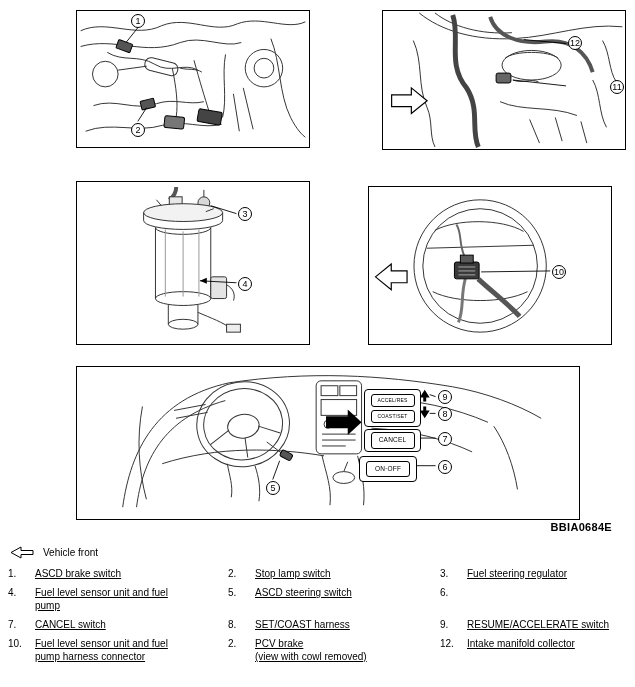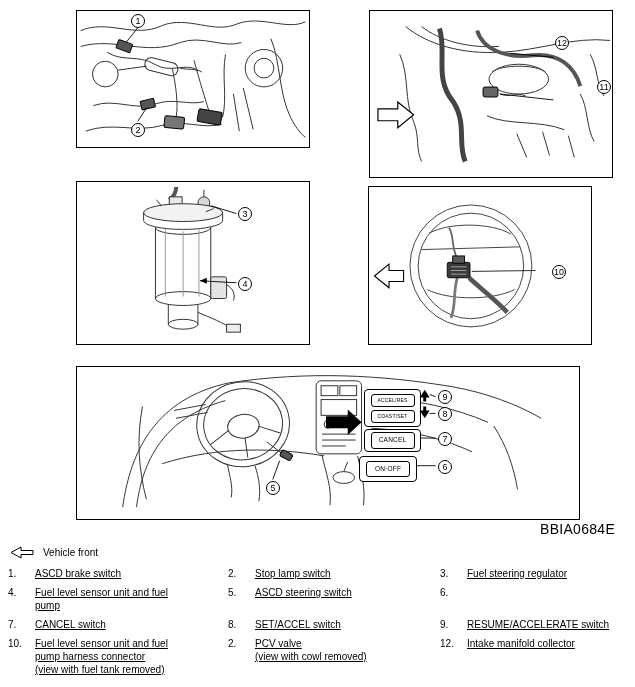--- a/index.html
+++ b/index.html
@@ -21,21 +21,21 @@
     gap:3px; z-index:2;
   }
   .sw-btn {
     border:1px solid #000; border-radius:3px; background:#fff; width:44px;
     font-size:5px; line-height:1; padding:3px 1px; text-align:center;
     letter-spacing:0.2px; white-space:nowrap;
   }
   .sw-btn.lg { font-size:6.5px; padding:4px 1px; }
   .fig-id {
     position:absolute; left:540px; top:521px; width:72px; text-align:right;
-    font-size:14px; font-weight:normal; letter-spacing:0.3px;
+    font-size:11px; font-weight:bold; letter-spacing:0.3px;
   }
   .legend { position:absolute; left:8px; top:545px; width:622px; font-size:10px; }
   .vf { display:flex; align-items:center; gap:9px; margin-bottom:8px; margin-left:2px; height:14px; }
   .legend-grid { display:grid; grid-template-columns:220px 212px 188px; row-gap:6px; }
   .legend-item { display:flex; align-items:flex-start; }
   .legend-item .num { flex:0 0 27px; line-height:1.3; }
   .legend-item .txt { flex:1 1 auto;text-decoration:underline; }
   .legend-item .ln { display:block; line-height:1.3; }
 </style>
 </head>
@@ -71,21 +71,21 @@
     </g>
     <g stroke="#000" stroke-width="0.9">
       <line x1="61" y1="17" x2="49" y2="32"></line>
       <line x1="61" y1="112" x2="70" y2="98"></line>
     </g>
   </svg>
   <div class="callout" style="left:54px;top:3px;">1</div>
   <div class="callout" style="left:54px;top:112px;">2</div>
 </div>
 
-<div class="panel" style="left:369px;top:10px;width:244px;height:168px;">
+<div class="panel" style="left:382px;top:10px;width:244px;height:140px;">
   <svg viewBox="0 0 244 140">
     <g fill="none" stroke="#333" stroke-width="1">
       <path d="M36,2 C58,20 92,30 132,28 C172,26 204,12 242,16"></path>
       <path d="M52,2 C70,16 98,24 130,22"></path>
       <path d="M70,4 C78,28 64,54 84,78 C98,100 88,120 96,138" stroke="#444" stroke-width="5"></path>
       <path d="M108,6 C114,26 138,34 164,31 C190,28 206,42 212,62" stroke="#555" stroke-width="4"></path>
       <ellipse cx="150" cy="55" rx="30" ry="15"></ellipse>
       <path d="M123,48 C132,40 168,40 177,48"></path>
       <path d="M131,70 C141,74 149,68 157,72"></path>
       <path d="M118,92 C140,102 170,96 196,106"></path>
@@ -130,21 +130,21 @@
     <g stroke="#000" stroke-width="0.9">
       <line x1="161" y1="32" x2="135" y2="24"></line>
       <line x1="161" y1="102" x2="124" y2="100"></line>
       <path d="M124,100 L131,97 L131,103 Z" fill="#000" stroke="none"></path>
     </g>
   </svg>
   <div class="callout" style="left:161px;top:25px;">3</div>
   <div class="callout" style="left:161px;top:95px;">4</div>
 </div>
 
-<div class="panel" style="left:368px;top:186px;width:224px;height:159px;">
+<div class="panel" style="left:368px;top:186px;width:244px;height:159px;">
   <svg viewBox="0 0 244 159">
     <g fill="none" stroke="#333" stroke-width="1">
       <circle cx="112" cy="80" r="67"></circle>
       <circle cx="112" cy="80" r="58"></circle>
       <path d="M66,44 C88,32 134,32 156,45"></path>
       <path d="M58,62 L166,59"></path>
       <path d="M64,106 C88,118 136,118 160,106"></path>
       <path d="M96,70 C90,56 94,48 88,38" stroke="#666" stroke-width="2"></path>
       <path d="M110,93 C124,106 140,118 152,131" stroke="#555" stroke-width="5"></path>
       <path d="M97,93 C92,110 96,124 90,137" stroke="#777" stroke-width="3"></path>
@@ -276,42 +276,41 @@
 
     <div class="legend-item">
       <span class="num">7.</span>
       <span class="txt">
         <span class="ln">CANCEL switch</span>
       </span>
     </div>
     <div class="legend-item">
       <span class="num">8.</span>
       <span class="txt">
-        <span class="ln">SET/ACCEL switch</span>
+        <span class="ln">SET/COAST harness</span>
       </span>
     </div>
     <div class="legend-item">
       <span class="num">9.</span>
       <span class="txt">
         <span class="ln">RESUME/ACCELERATE switch</span>
       </span>
     </div>
 
     <div class="legend-item">
       <span class="num">10.</span>
       <span class="txt">
         <span class="ln">Fuel level sensor unit and fuel</span>
         <span class="ln">pump harness connector</span>
-        <span class="ln">(view with fuel tank removed)</span>
       </span>
     </div>
     <div class="legend-item">
       <span class="num">2.</span>
       <span class="txt">
-        <span class="ln">PCV valve</span>
+        <span class="ln">PCV brake</span>
         <span class="ln">(view with cowl removed)</span>
       </span>
     </div>
     <div class="legend-item">
       <span class="num">12.</span>
       <span class="txt">
         <span class="ln">Intake manifold collector</span>
       </span>
     </div>
   </div>

